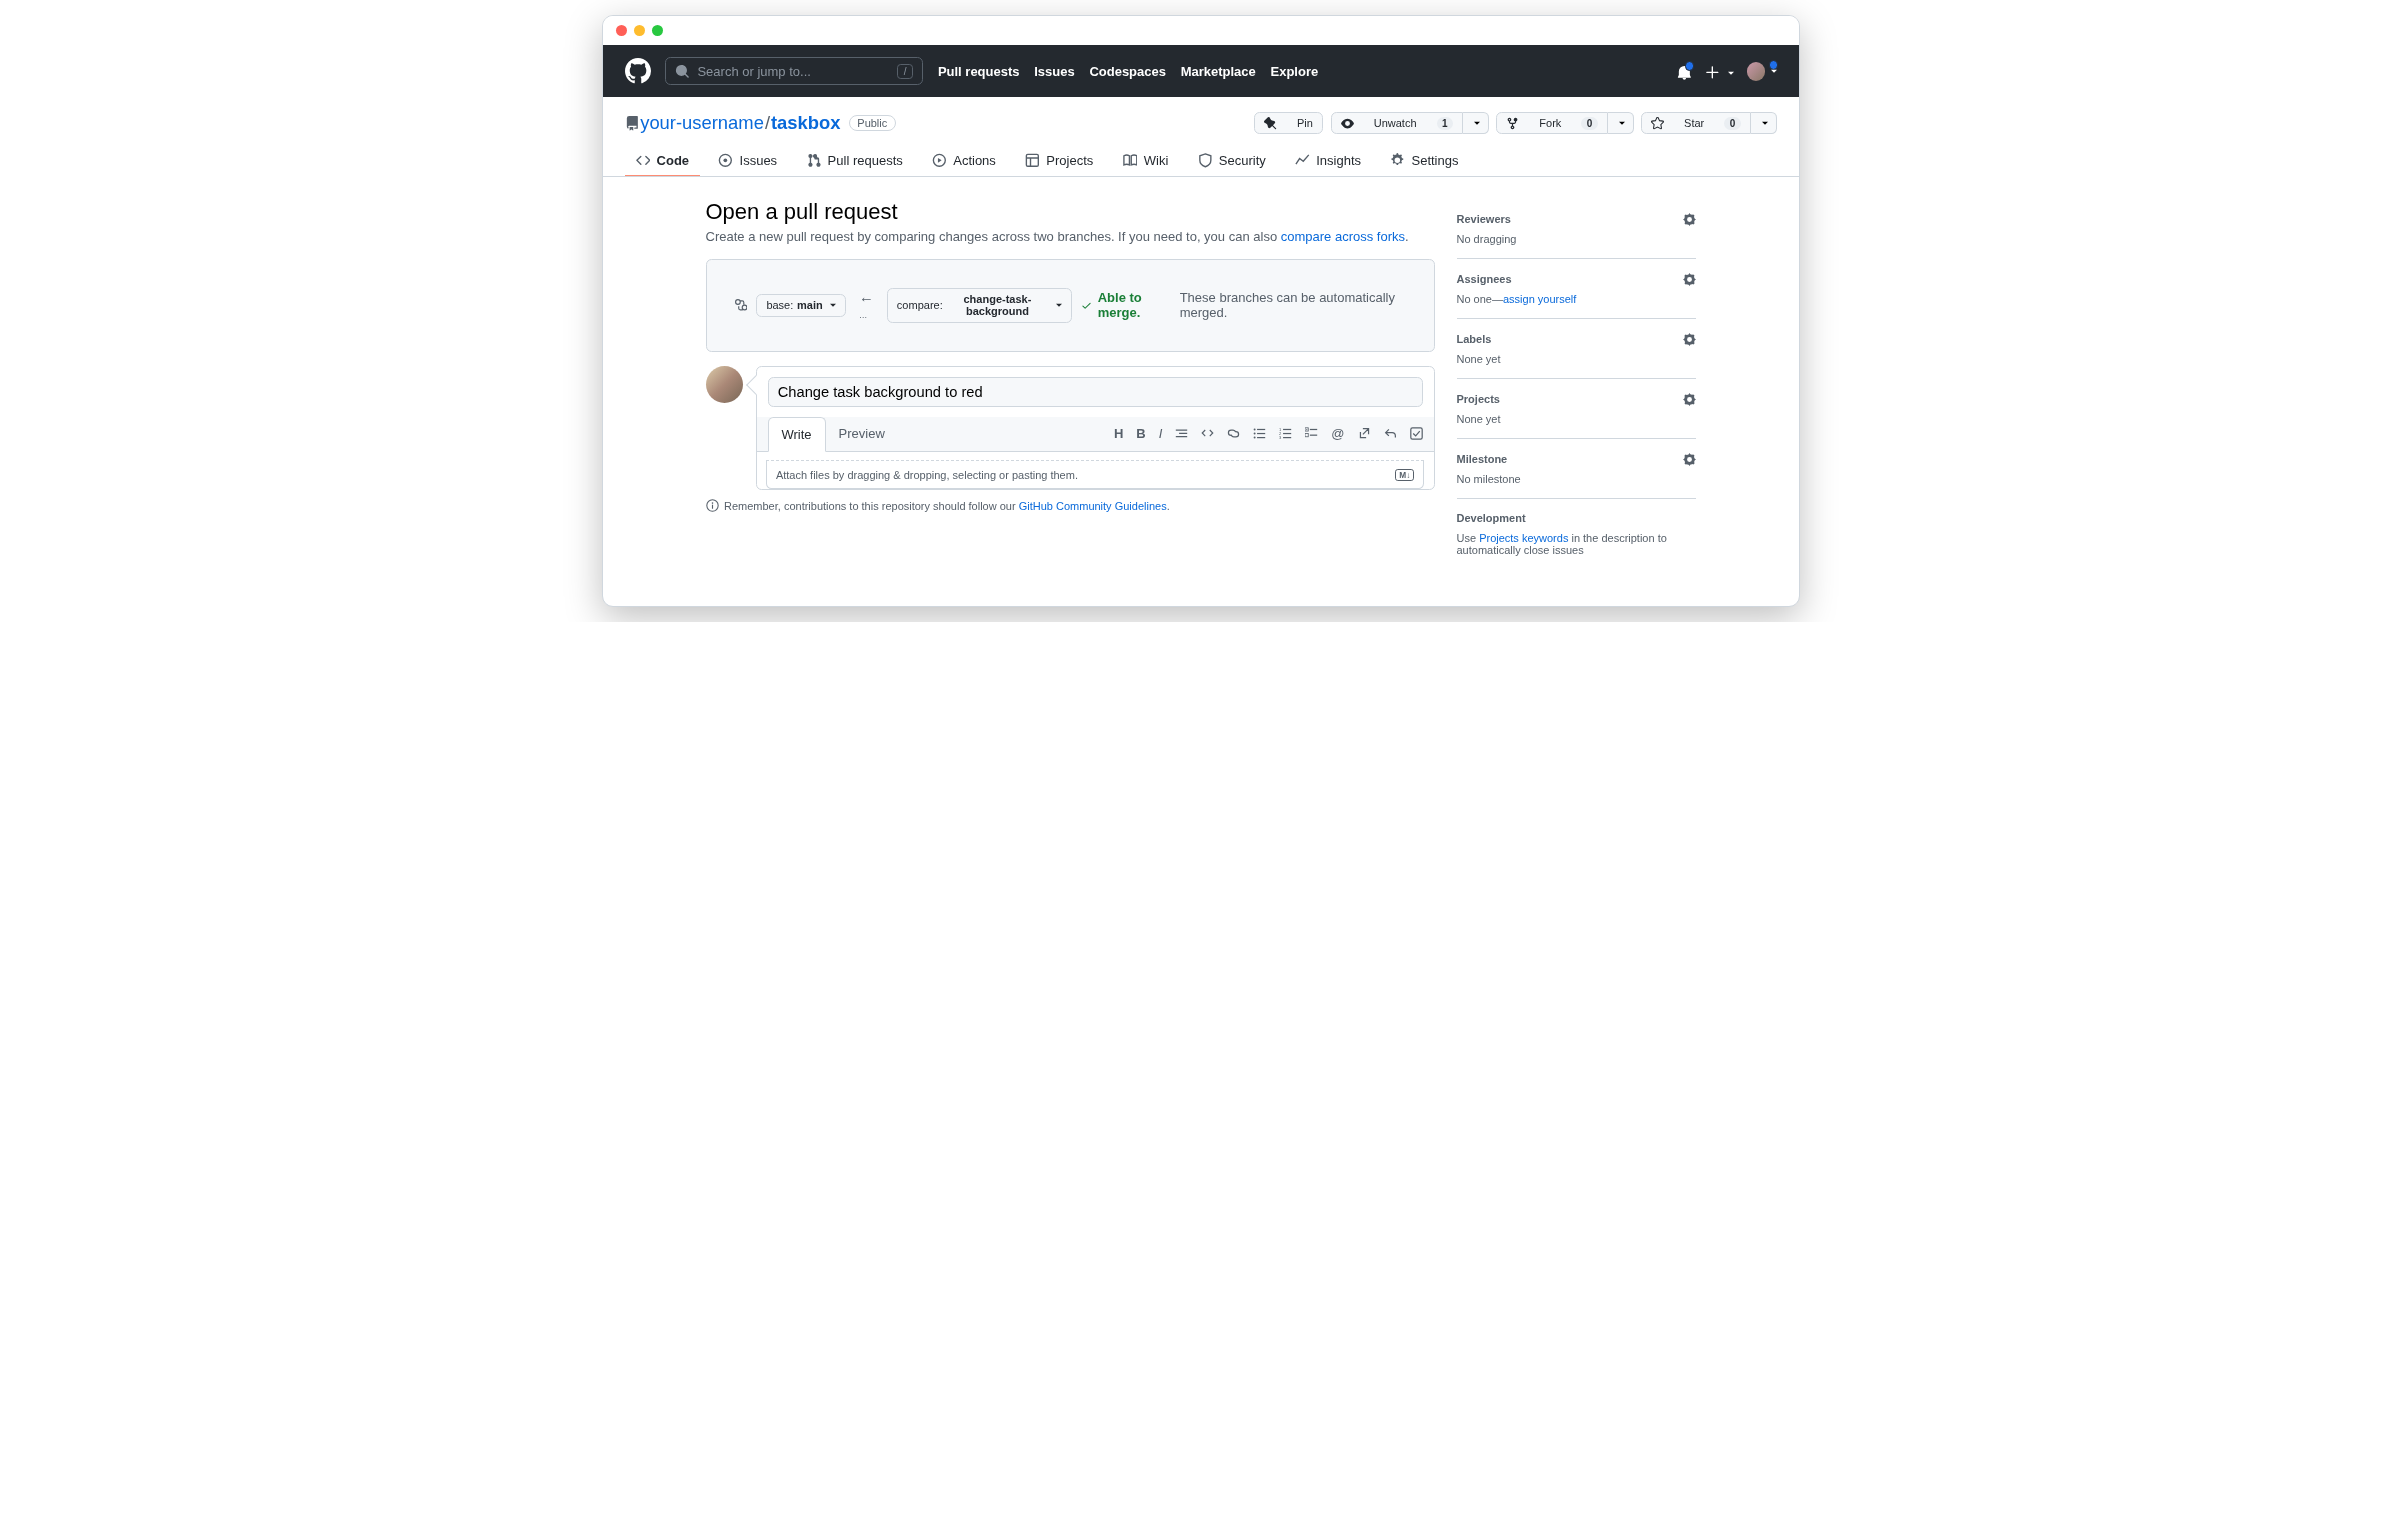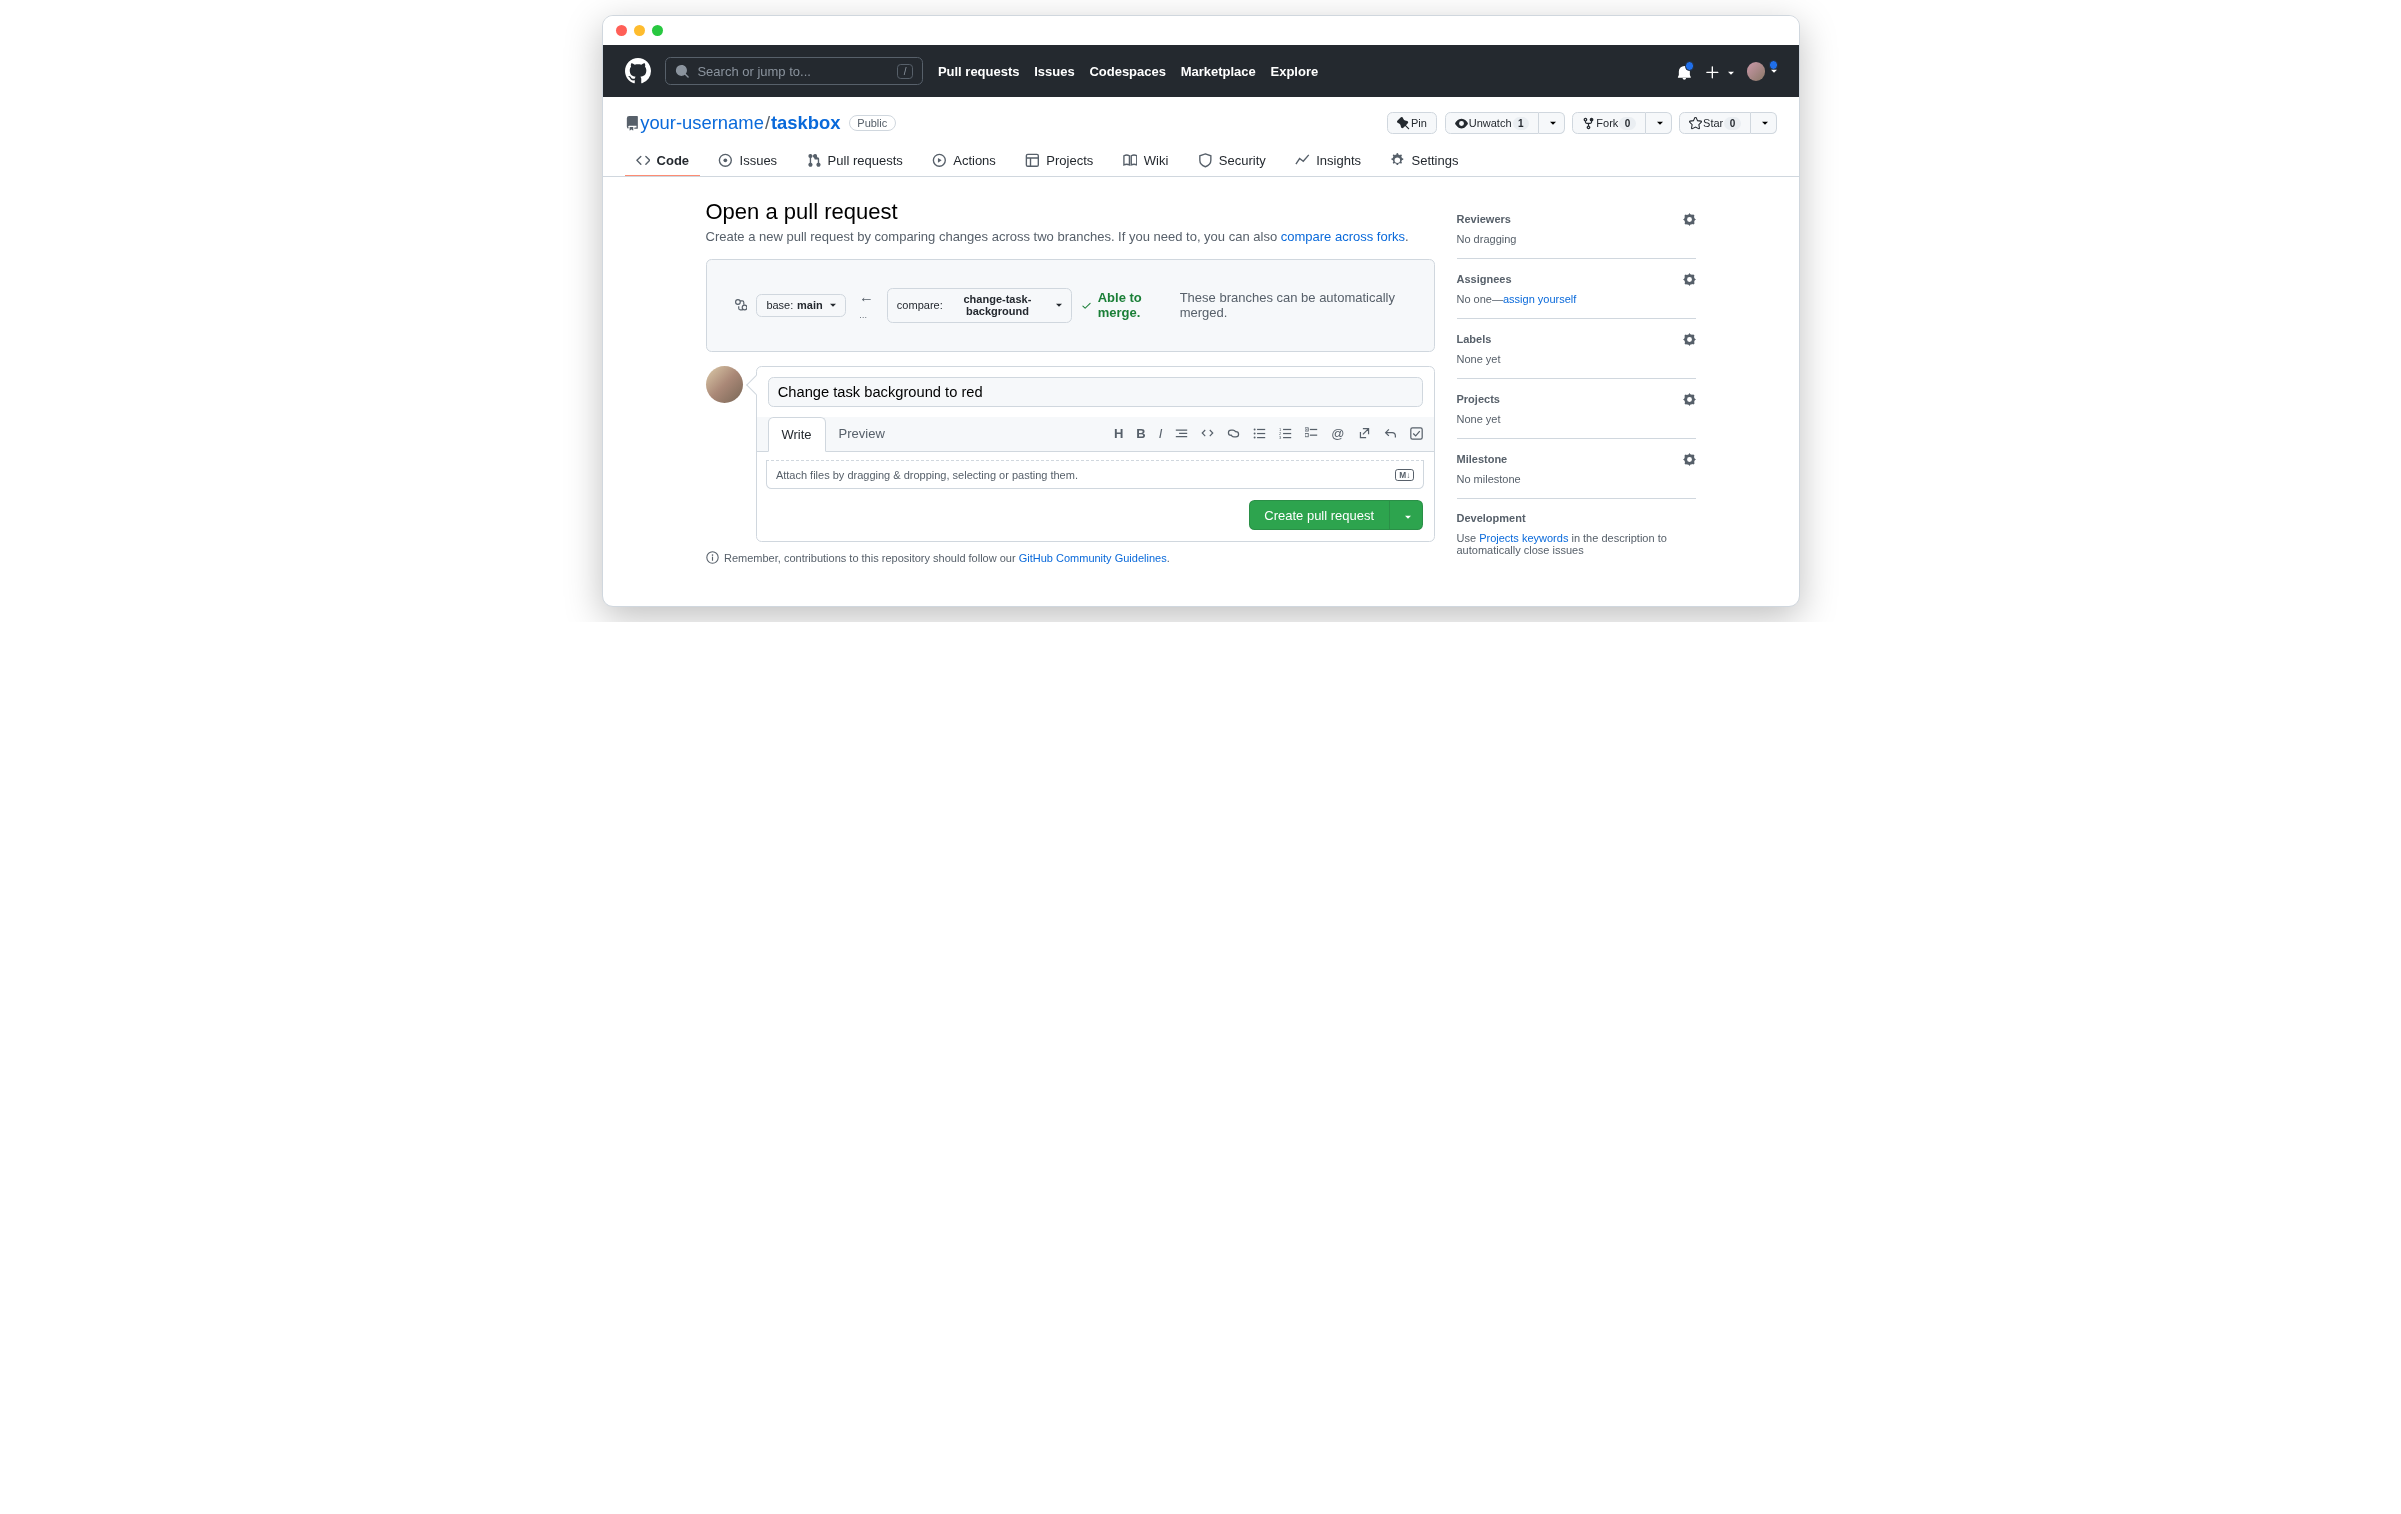--- a/index.html
+++ b/index.html
@@ -19,21 +19,21 @@
 .dot-badge { width: 9.2px; height: 9.2px; background: #1f6feb; border: 1.8px solid #24292f; border-radius: 50%; position: absolute; top: -1.8px; right: -1.8px; }
 .avatar { width: 18.4px; height: 18.4px; border-radius: 50%; background: linear-gradient(135deg,#c9a,#876); }
 .repo-head { padding: 14.7px 22px 0; border-bottom: 0.9px solid #d0d7de; }
 .repo-head-top { display: flex; align-items: center; }
 .repo-name { display: flex; align-items: center; gap: 1px; font-size: 18.4px; }
 .repo-name a { color: #0969da; text-decoration: none; }
 .repo-name .slash-sep { color: #57606a; font-weight: 400; }
 .repo-name .bold { font-weight: 600; }
 .badge-public { border: 0.9px solid #d0d7de; border-radius: 919px; font-size: 11px; padding: 0.9px 7.4px; color: #57606a; margin-left: 7.4px; }
 .repo-actions { margin-left: auto; display: flex; gap: 7.4px; }
-.btn { display: inline-flex; align-items: center; gap: 1px; font-size: 11px; padding: 3.7px 9.2px; border: 0.9px solid #d0d7de; background: #f6f8fa; border-radius: 5.5px; color: #24292f; cursor: pointer; }
+.btn { display: inline-flex; align-items: center; gap: 20px; font-size: 11px; padding: 3.7px 9.2px; border: 0.9px solid #d0d7de; background: #f6f8fa; border-radius: 5.5px; color: #24292f; cursor: pointer; }
 .btn .count { background: #eaeef2; border-radius: 919px; padding: 0.9px 5.5px; font-size: 10px; font-weight: 600; }
 .btn-group { display: flex; }
 .btn-group .btn:first-child { border-top-right-radius: 0; border-bottom-right-radius: 0; }
 .btn-group .drop { border: 0.9px solid #d0d7de; background: #f6f8fa; border-left: 0; border-radius: 0 5.5px 5.5px 0; padding: 3.7px 7.4px; display: flex; align-items: center; }
 .tabs { display: flex; gap: 7.4px; margin-top: 11px; }
 .tab { display: flex; align-items: center; gap: 6.4px; padding: 7.4px 11px; font-size: 13px; color: #24292f; cursor: pointer; border-bottom: 1.8px solid transparent; }
 .tab.active { border-bottom-color: #fd8c73; font-weight: 600; }
 .tab svg { color: #57606a; }
 .main { max-width: 1012px; margin: 0 auto; padding: 22px 11px 37px; display: flex; gap: 22px; }
 .left { flex: 1; }
@@ -345,24 +345,20 @@
                   </svg>
                 </span>
             </div>
           </div>
           <div class="body-wrap">
             <div class="attach-bar">
               <span>Attach files by dragging &amp; dropping, selecting or pasting them.</span>
               <span class="md-icon">M↓</span>
             </div>
           </div>
-          <div class="submit-row">
-            <button class="btn-primary">Create pull request</button>
-            <button class="btn-primary-drop caret"></button>
-          </div>
         </div>
       </div>
 
       <div class="footnote">
         <svg width="13" height="13" viewBox="0 0 16 16" fill="#57606a">
             <circle cx="8" cy="8" r="7" fill="none" stroke="currentColor" stroke-width="1.3"></circle>
             <circle cx="8" cy="5" r="1"></circle>
             <rect x="7.3" y="7" width="1.4" height="5"></rect>
           </svg>
         <span><span>Remember, contributions to this repository should follow our </span><a>GitHub Community Guidelines</a><span>.</span></span>

